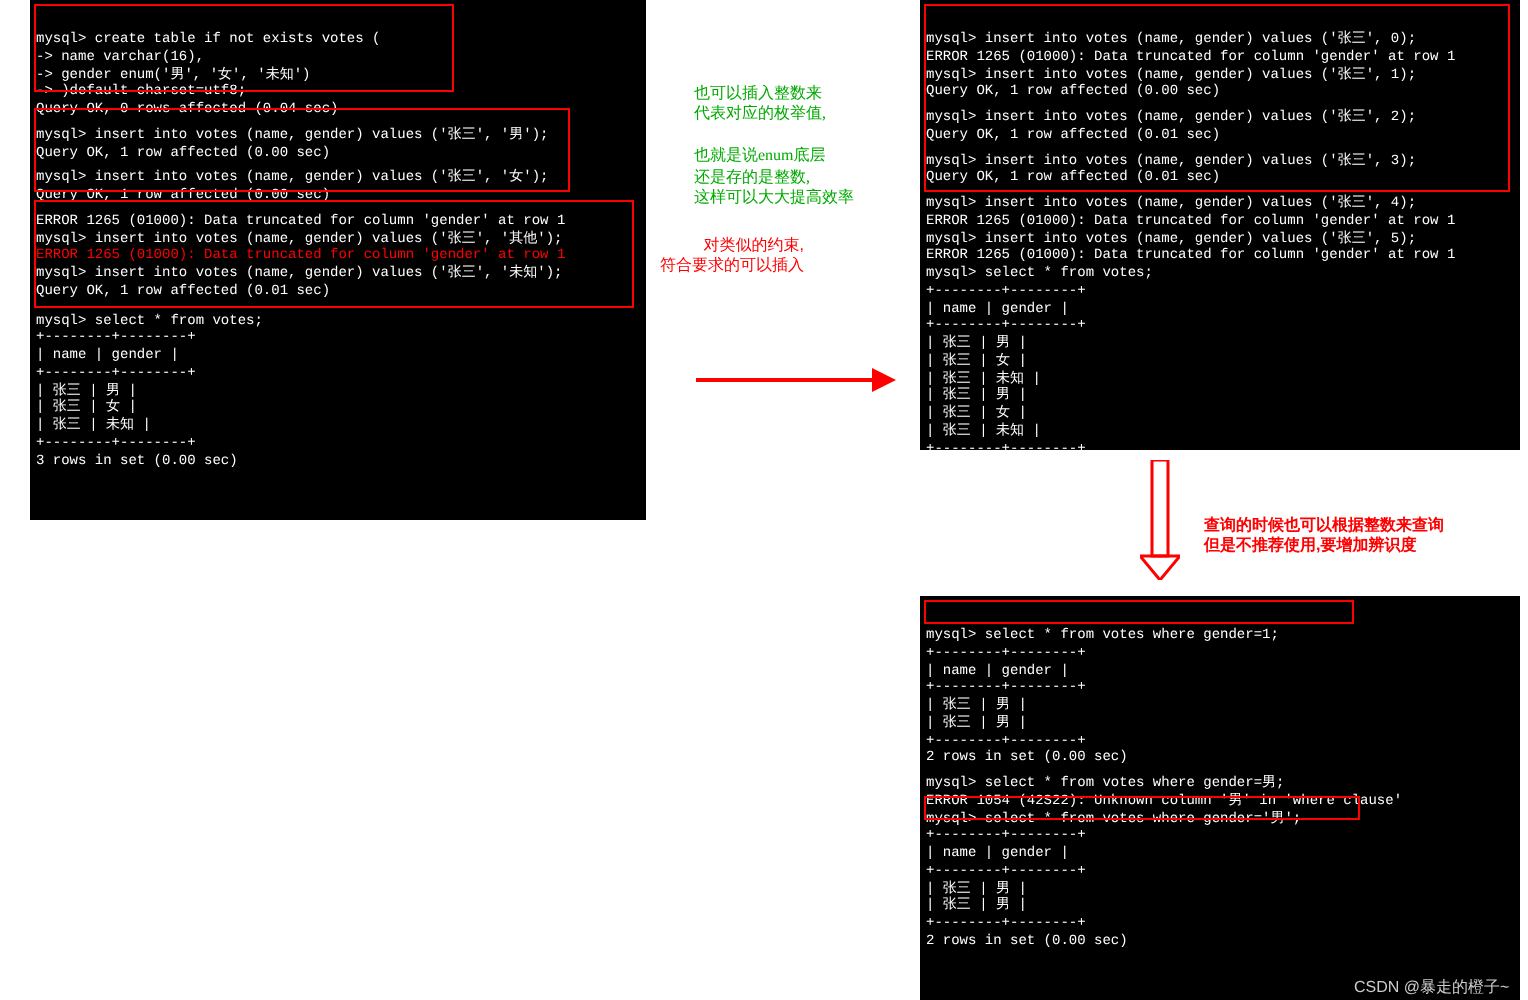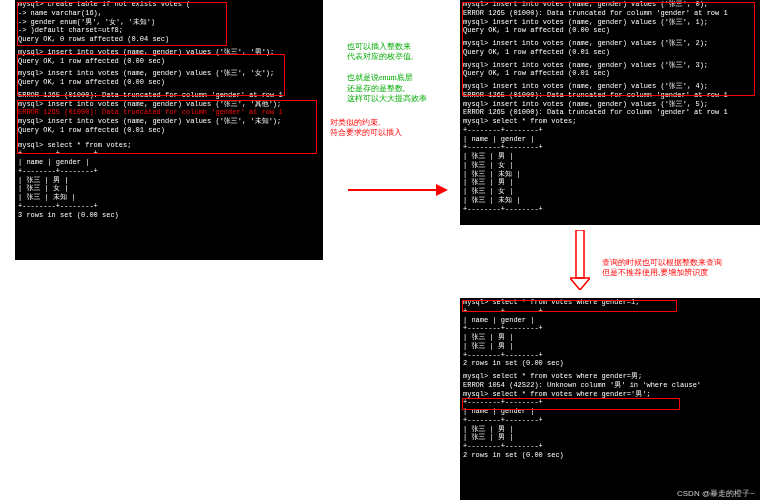--- a/index.html
+++ b/index.html
@@ -10,21 +10,21 @@
     background: #fff;
     font-family: "Consolas", "Courier New", monospace;
     font-size: 7px;
     position: relative;
     overflow: hidden;
   }
   .term {
     background: #000;
     color: #fff;
     position: absolute;
-    padding: 0 3px;
+    padding: 16px 3px;
     line-height: 1.25;
     box-sizing: border-box;
   }
   .redbox {
     border: 1px solid #ff0000;
     box-sizing: border-box;
   }
   .annot {
     position: absolute;
     font-family: "Microsoft YaHei", sans-serif;
@@ -71,21 +71,21 @@
   <div>+--------+--------+</div>
   <div>| name   | gender |</div>
   <div>+--------+--------+</div>
   <div><span>| 张三   </span><span>| 男     |</span></div>
   <div><span>| 张三   </span><span>| 女     |</span></div>
   <div><span>| 张三   </span><span>| 未知   |</span></div>
   <div>+--------+--------+</div>
   <div>3 rows in set (0.00 sec)</div>
 </div>
 
-<div class="annot" style="left:330px; top:118px; color:#ff0000; white-space:pre;">对类似的约束,
+<div class="annot" style="left:330px; top:118px; color:#ff0000; white-space:pre;text-align:right;">对类似的约束,
 符合要求的可以插入</div>
 
 <div class="annot" style="left:347px; top:42px; color:#00aa00; white-space:pre;font-family:Liberation Serif, serif;">也可以插入整数来
 代表对应的枚举值,
 
 也就是说enum底层
 还是存的是整数,
 这样可以大大提高效率</div>
 
 <svg class="arrow-svg" style="left:348px; top:180px; width:100px; height:20px;">
@@ -121,21 +121,21 @@
   <div><span>| 张三   </span><span>| 女     |</span></div>
   <div><span>| 张三   </span><span>| 未知   |</span></div>
   <div>+--------+--------+</div>
 </div>
 
 <svg class="arrow-svg" style="left:570px; top:230px; width:20px; height:60px;">
   <rect x="6" y="0" width="8" height="48" fill="none" stroke="#ff0000" stroke-width="1.5"></rect>
   <polygon points="0,48 20,48 10,60" fill="none" stroke="#ff0000" stroke-width="1.5"></polygon>
 </svg>
 
-<div class="annot" style="left:602px; top:258px; color:#ff0000; white-space:pre;">查询的时候也可以根据整数来查询
+<div class="annot" style="left:602px; top:258px; color:#ff0000; white-space:pre;font-weight:bold;">查询的时候也可以根据整数来查询
 但是不推荐使用,要增加辨识度</div>
 
 <div class="term" style="left:460px; top:298px; width:300px; height:255px;">
   <div class="redbox" style="position:absolute; left:2px; top:2px; width:215px; height:12px;"></div>
   <div>mysql&gt; select * from votes where gender=1;</div>
   <div>+--------+--------+</div>
   <div>| name   | gender |</div>
   <div>+--------+--------+</div>
   <div><span>| 张三   </span><span>| 男     |</span></div>
   <div><span>| 张三   </span><span>| 男     |</span></div>

